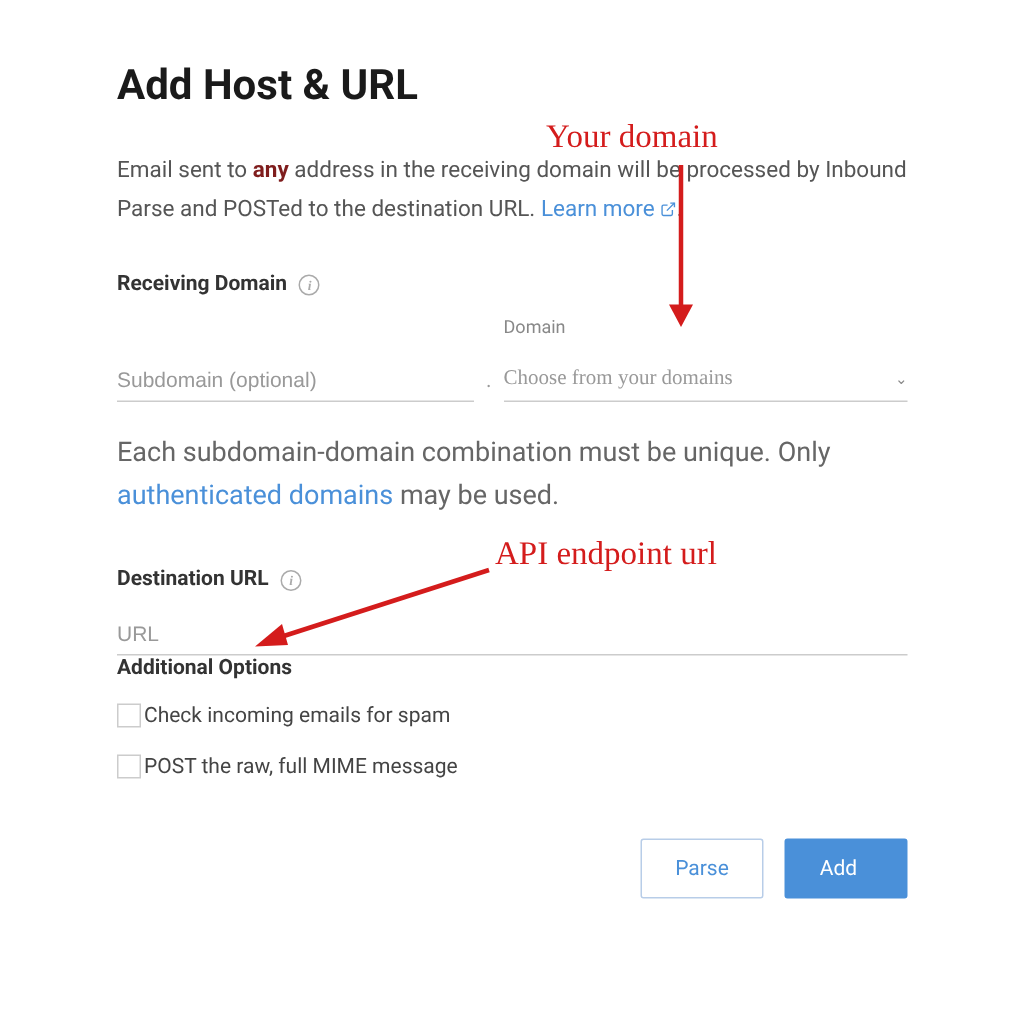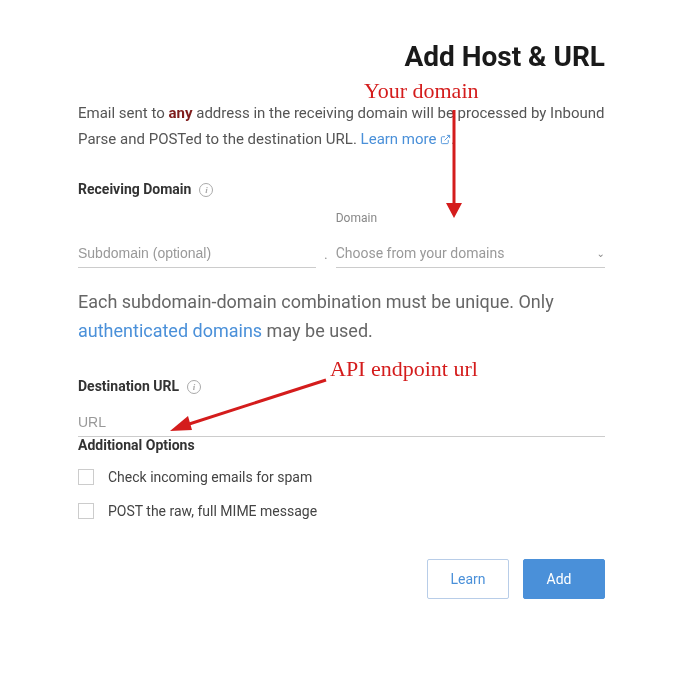--- a/index.html
+++ b/index.html
@@ -13,21 +13,20 @@
     position: relative;
   }
   .container {
     padding: 40px 70px 40px 78px;
   }
   h1 {
     font-size: 28px;
     font-weight: 700;
     margin: 0 0 28px 0;
     color: #1a1a1a;
-    text-align: right;
   }
   .intro {
     font-size: 15px;
     line-height: 1.7;
     color: #555;
     margin: 0 0 28px 0;
   }
   .intro .any {
     font-weight: 700;
     color: #7f1d1d;
@@ -92,20 +91,21 @@
     font-size: 14px;
     color: #333;
     background: transparent;
     outline: none;
   }
   input.underline::placeholder {
     color: #999;
   }
   .select-wrap {
     position: relative;
+    font-family: Liberation Serif, serif;
   }
   .select {
     width: 100%;
     border: none;
     border-bottom: 1px solid #ccc;
     padding: 6px 0;
     font-size: 14px;
     color: #999;
     cursor: pointer;
     display: flex;
@@ -126,21 +126,21 @@
   }
   .options-label {
     font-size: 14px;
     font-weight: 700;
     color: #333;
     margin: 0 0 16px 0;
   }
   .checkbox-row {
     display: flex;
     align-items: center;
-    gap: 14px;
+    gap: 2px;
     margin-bottom: 18px;
     font-size: 14px;
     color: #444;
   }
   .checkbox {
     width: 16px;
     height: 16px;
     border: 1px solid #ccc;
     background: #fff;
     cursor: pointer;
@@ -247,21 +247,21 @@
   <div class="checkbox-row">
     <div class="checkbox"></div>
     <span>Check incoming emails for spam</span>
   </div>
   <div class="checkbox-row">
     <div class="checkbox"></div>
     <span>POST the raw, full MIME message</span>
   </div>
 
   <div class="button-row">
-    <button class="secondary">Learn</button>
+    <button class="secondary">Parse</button>
     <button class="primary">Add</button>
   </div>
 </div>
 
 <div class="annot annot-domain">Your domain</div>
 <svg class="arrow1" width="20" height="110">
   <line x1="10" y1="0" x2="10" y2="95" stroke="#d41c1c" stroke-width="3"></line>
   <polygon points="2,93 18,93 10,108" fill="#d41c1c"></polygon>
 </svg>
 

